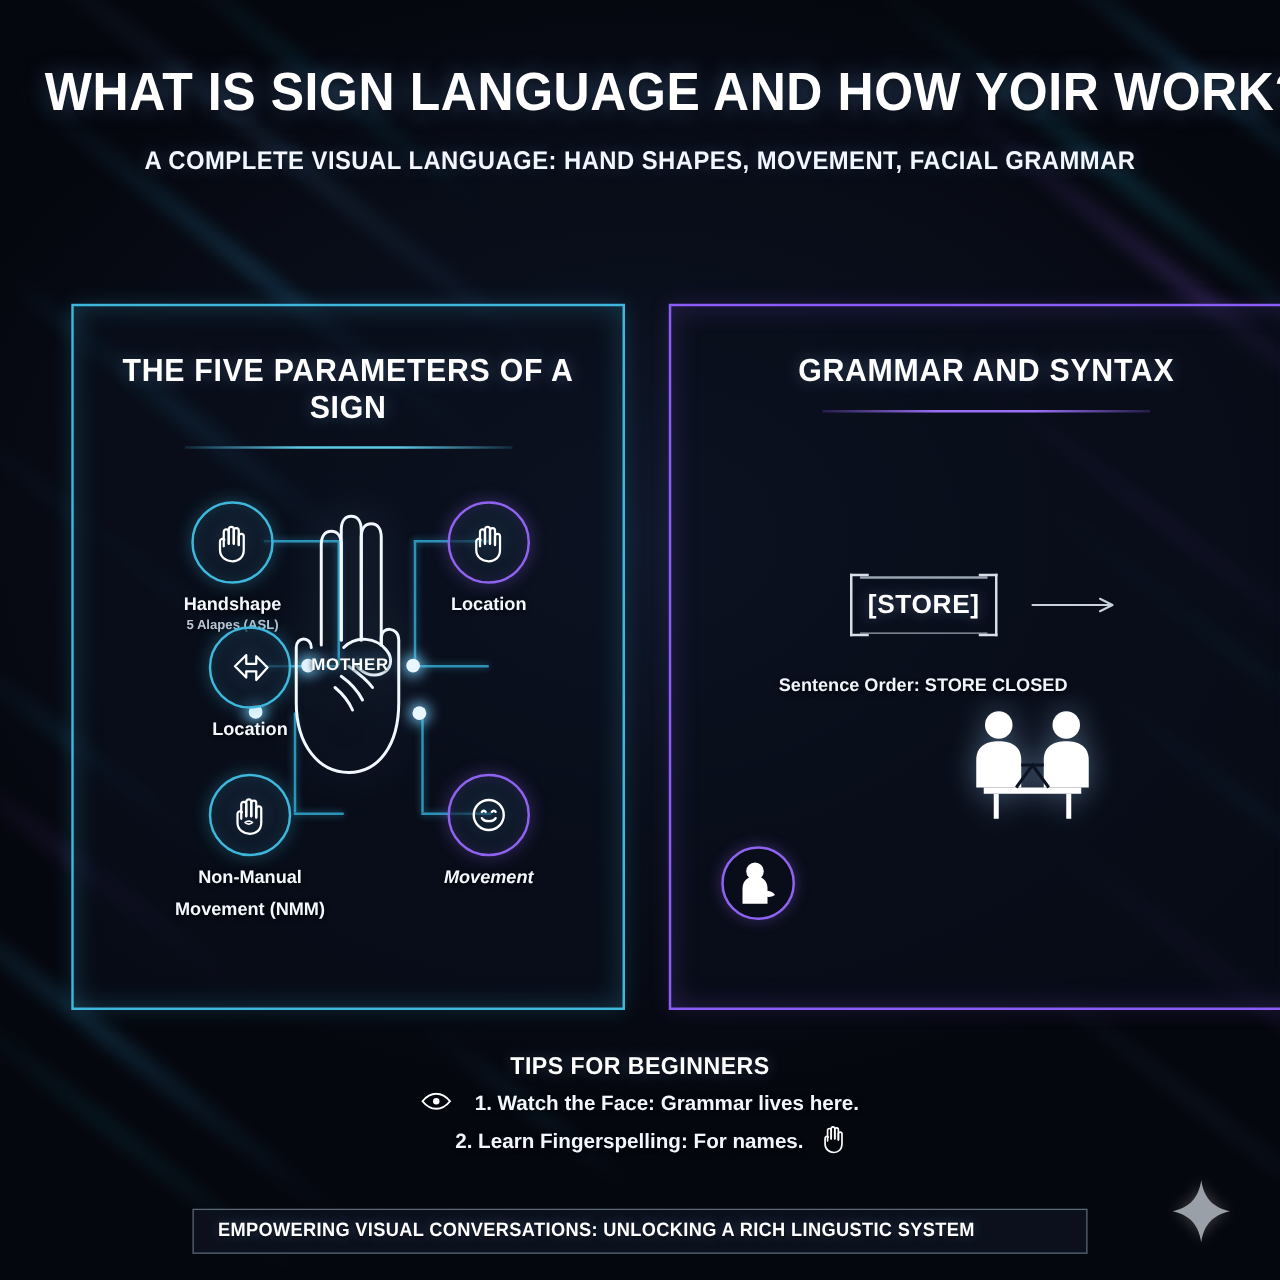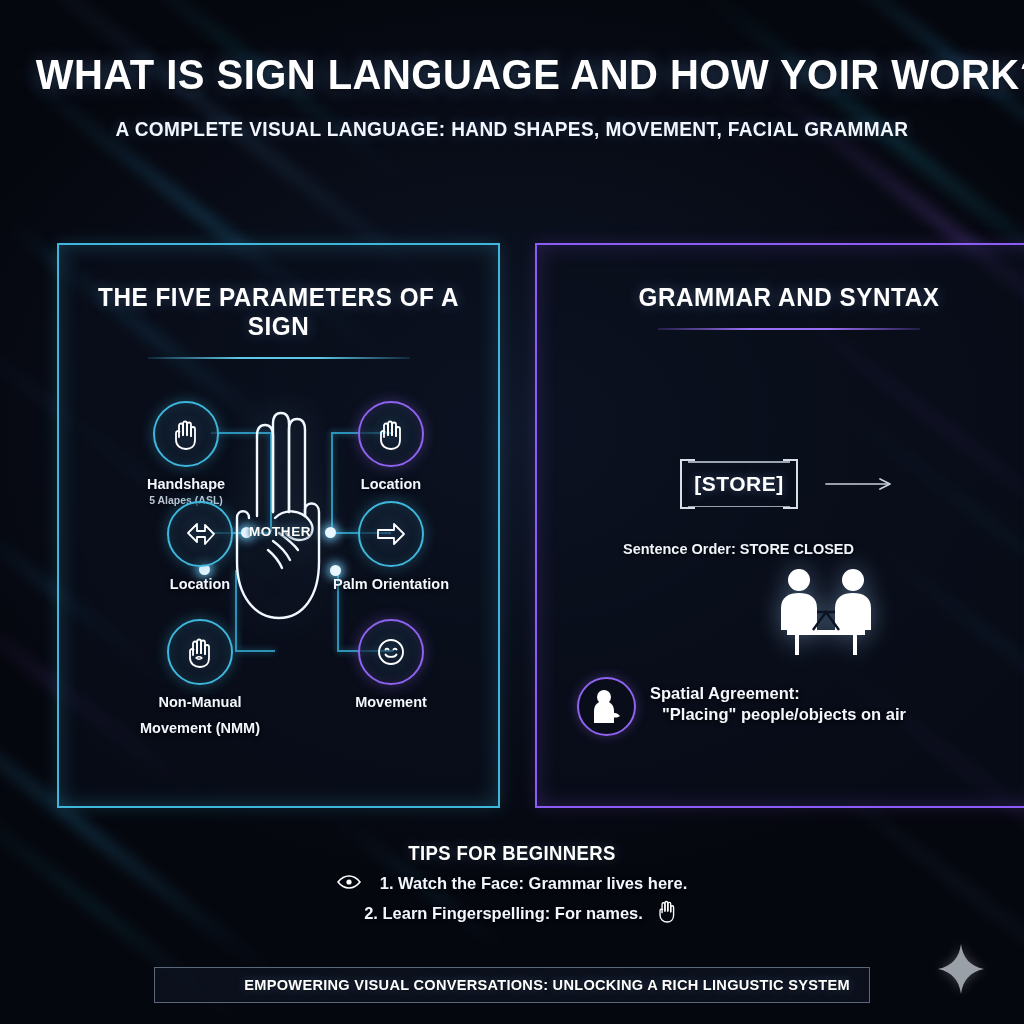--- a/index.html
+++ b/index.html
@@ -204,21 +204,21 @@
     text-shadow: 0 1px 4px rgba(0,0,0,.9);
   }
   .tip-line.second { margin-top: 5px; gap: 14px; margin-left: 19px; }
 
   
   .footer {
     position:absolute; left:154px; top:967px; width:716px; height:36px;
     border: 1px solid #5b6savvy;
     border: 1px solid #5b6878;
     background: rgba(14,20,34,.7);
-    display:flex; align-items:center; justify-content:flex-end;
+    display:flex; align-items:center; justify-content:flex-start;
     box-sizing: border-box;
   }
   .footer-text {
     font-size: 15.5px; font-weight: 700; letter-spacing:.3px;
     transform: scaleX(.94);
     color:#ffffff;
     text-shadow: 0 0 10px rgba(150,200,255,.3), 0 1px 3px #000;
     white-space: nowrap;
   }
 
@@ -306,44 +306,36 @@
 
     <div class="node" style="left:66px; top:256px;">
       <div class="ring">
         <svg width="34" height="28" viewBox="0 0 34 28" fill="none" stroke="#ffffff" stroke-width="1.8" stroke-linejoin="round" stroke-linecap="round">
           <path d="M14 4 L5 13 L14 22 L14 17 L22 17 L22 24 L31 14 L22 5 L22 11 L14 11 Z"></path>
         </svg>
       </div>
       <div class="node-label">Location</div>
     </div>
 
-    <div class="node" style="left:257px; top:256px;">
-      <div class="ring">
-        <svg width="34" height="26" viewBox="0 0 34 26" fill="none" stroke="#ffffff" stroke-width="1.8" stroke-linejoin="round" stroke-linecap="round">
-          <path d="M4 9 L20 9 L20 3 L30 13 L20 23 L20 17 L4 17 Z"></path>
-        </svg>
-      </div>
-      <div class="node-label">Palm Orientation</div>
-    </div>
 
     <div class="node" style="left:66px; top:374px;">
       <div class="ring">
         <svg width="30" height="34" viewBox="0 0 30 34" fill="none" stroke="#ffffff" stroke-width="1.8" stroke-linejoin="round" stroke-linecap="round">
           <path d="M8 20V8.5a2 2 0 0 1 4 0V18"></path>
           <path d="M12 18V6.5a2 2 0 0 1 4 0V18"></path>
           <path d="M16 18V7.5a2 2 0 0 1 4 0V19"></path>
           <path d="M20 19v-7a2 2 0 0 1 4 0v11c0 6-4 9-9 9s-10-3-10-9v-7a2 2 0 0 1 3.5-1.3"></path>
           <path d="M11 23c1.6-1.6 4.4-1.6 6 0-1.6 1.6-4.4 1.6-6 0z" stroke-width="1.4"></path>
         </svg>
       </div>
       <div class="node-label">Non-Manual</div>
       <div class="node-label">Movement (NMM)</div>
     </div>
 
-    <div class="node" style="left:257px; top:374px;">
+    <div class="node" style="left:257px; top:374px;font-style:italic;">
       <div class="ring purple">
         <svg width="34" height="34" viewBox="0 0 34 34" fill="none" stroke="#ffffff" stroke-width="1.9" stroke-linecap="round">
           <circle cx="17" cy="17" r="12"></circle>
           <path d="M11.5 14.5c.8-1.2 2.2-1.2 3 0"></path>
           <path d="M19.5 14.5c.8-1.2 2.2-1.2 3 0"></path>
           <path d="M11.5 19.5c1.6 3.2 9.4 3.2 11 0"></path>
         </svg>
       </div>
       <div class="node-label">Movement</div>
     </div>
@@ -398,24 +390,20 @@
     </div>
 
     <div class="spatial-row">
       <div class="spatial-ring">
         <svg width="34" height="36" viewBox="0 0 34 36" fill="#ffffff">
           <circle cx="14" cy="8" r="7"></circle>
           <path d="M4 34V22c0-7 5-10 10-10s10 3 10 10v12z"></path>
           <path d="M20 24c4-1 8 0 10 3-3 2-7 2-10 0z"></path>
         </svg>
       </div>
-      <div class="spatial-text">
-        <span>Spatial Agreement:</span>
-        <span class="l2">"Placing" people/objects on air</span>
-      </div>
     </div>
   </div>
 
   <div class="tips">
     <div class="tips-title">TIPS FOR BEGINNERS</div>
     <div class="tip-line">
       <span>
         <svg width="24" height="14" viewBox="0 0 24 14" fill="none" stroke="#ffffff" stroke-width="1.6">
           <path d="M1 7c4-5 8-6 11-6s7 1 11 6c-4 5-8 6-11 6S5 12 1 7z"></path>
           <circle cx="12" cy="7" r="2.6" fill="#ffffff" stroke="none"></circle>

